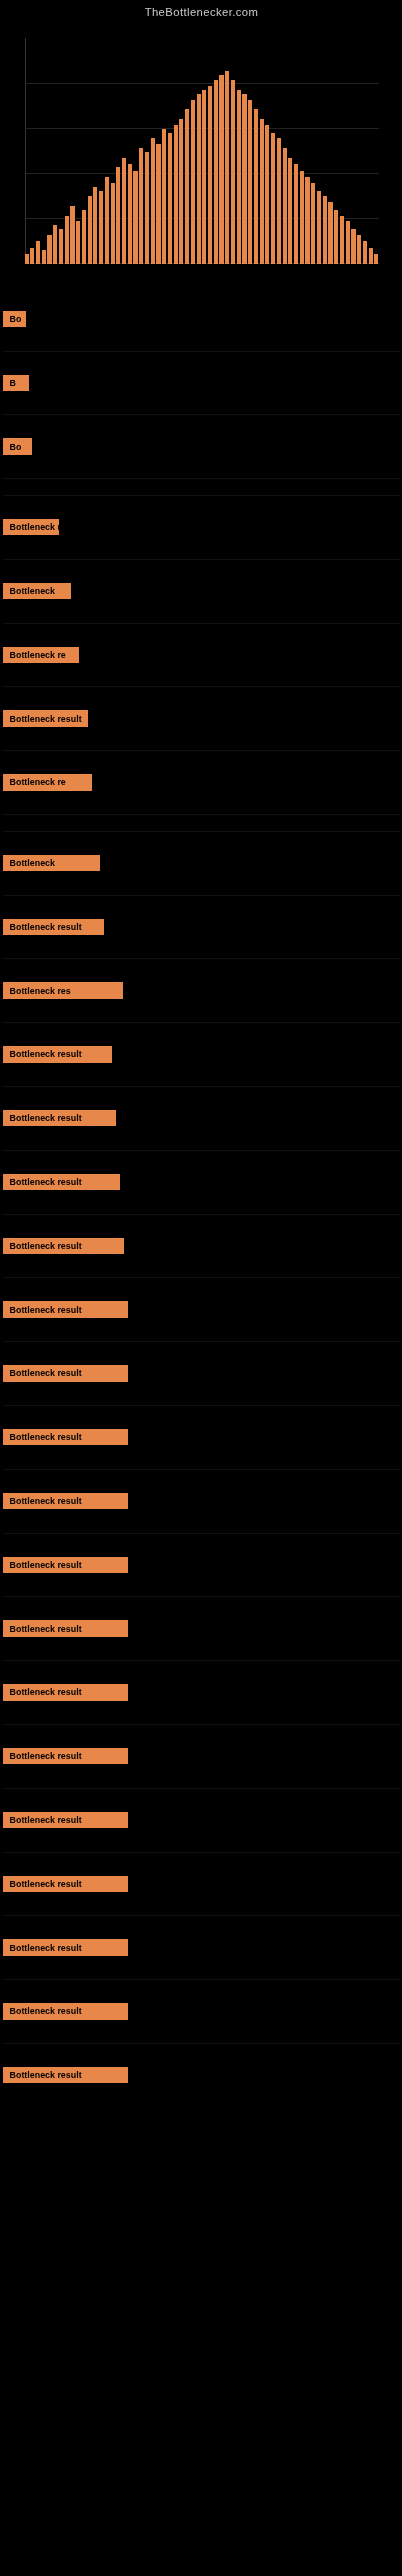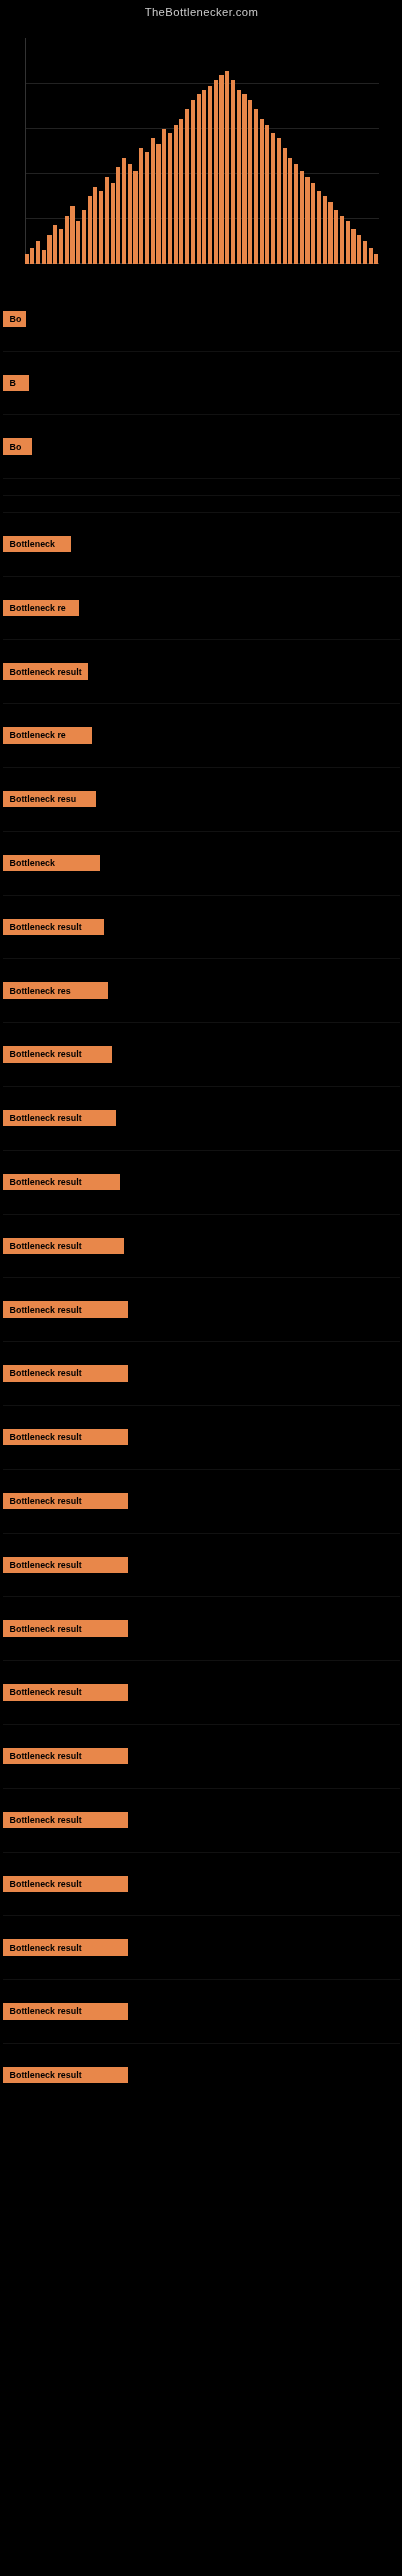--- a/index.html
+++ b/index.html
@@ -77,21 +77,21 @@
     .result-badge.w3  { width: 29px; overflow: hidden; }
     .result-badge.w4  { width: 40px; overflow: hidden; }
     .result-badge.w5  { width: 56px; overflow: hidden; }
     .result-badge.w6  { width: 68px; overflow: hidden; }
     .result-badge.w7  { width: 76px; overflow: hidden; }
     .result-badge.w8  { width: 85px; overflow: hidden; }
     .result-badge.w9  { width: 89px; overflow: hidden; }
     .result-badge.w10 { width: 93px; overflow: hidden; }
     .result-badge.w11 { width: 97px; overflow: hidden; }
     .result-badge.w12 { width: 101px; overflow: hidden; }
-    .result-badge.w13 { width: 105px; overflow: hidden; }
+    .result-badge.w13 { width: 120px; overflow: hidden; }
     .result-badge.w14 { width: 109px; overflow: hidden; }
     .result-badge.w15 { width: 113px; overflow: hidden; }
     .result-badge.w16 { width: 117px; overflow: hidden; }
     .result-badge.w17 { width: 121px; overflow: hidden; }
     .result-badge.w18 { width: 125px; overflow: hidden; }
 
     .separator {
       height: 0.8px;
       background: #111;
       margin: 0 3.2px;
@@ -200,40 +200,40 @@
     <div class="separator"></div>
     <div class="result-row">
       <span class="result-badge w2">B</span>
     </div>
     <div class="separator"></div>
     <div class="result-row">
       <span class="result-badge w3">Bo</span>
     </div>
     <div class="separator"></div>
     <div class="separator"></div>
+    <div class="result-row">
+      <span class="result-badge w5">Bottleneck r</span>
+    </div>
     <div class="separator"></div>
     <div class="result-row">
       <span class="result-badge w6">Bottleneck</span>
     </div>
     <div class="separator"></div>
     <div class="result-row">
       <span class="result-badge w7">Bottleneck re</span>
     </div>
     <div class="separator"></div>
     <div class="result-row">
       <span class="result-badge w8">Bottleneck result</span>
     </div>
     <div class="separator"></div>
     <div class="result-row">
       <span class="result-badge w9">Bottleneck re</span>
     </div>
     <div class="separator"></div>
-    <div class="result-row">
-      <span class="result-badge w10">Bottleneck resu</span>
-    </div>
     <div class="separator"></div>
     <div class="result-row">
       <span class="result-badge w11">Bottleneck</span>
     </div>
     <div class="separator"></div>
     <div class="result-row">
       <span class="result-badge w12">Bottleneck result</span>
     </div>
     <div class="separator"></div>
     <div class="result-row">

